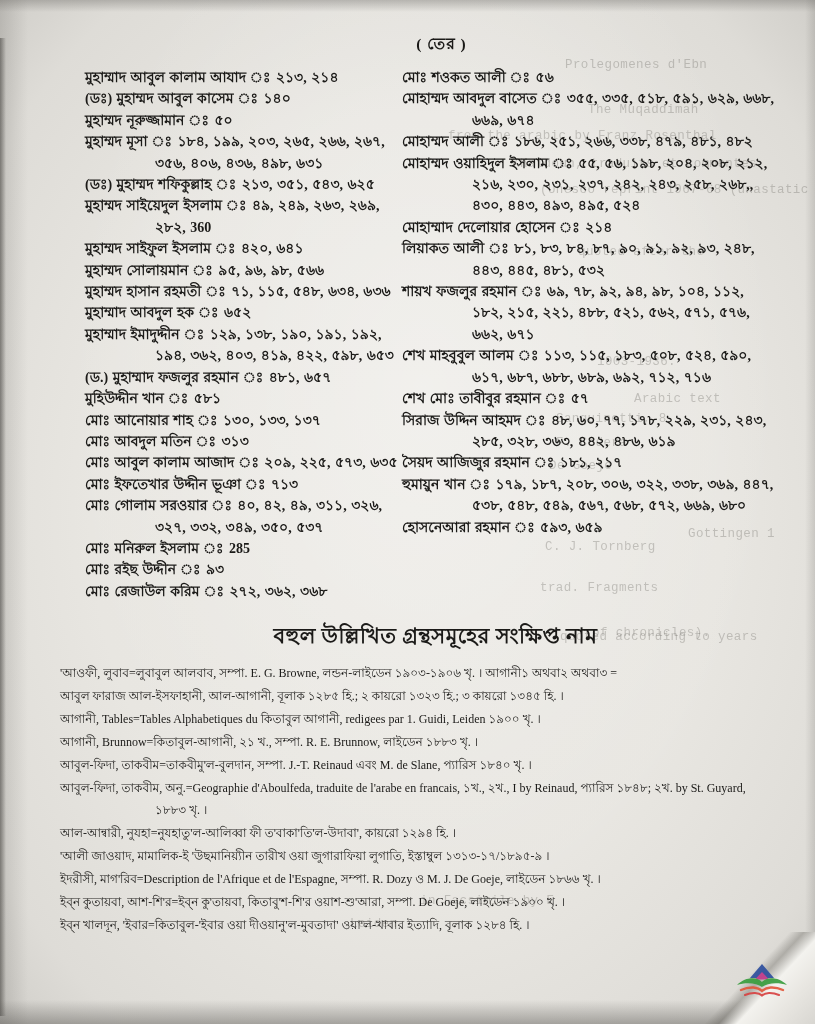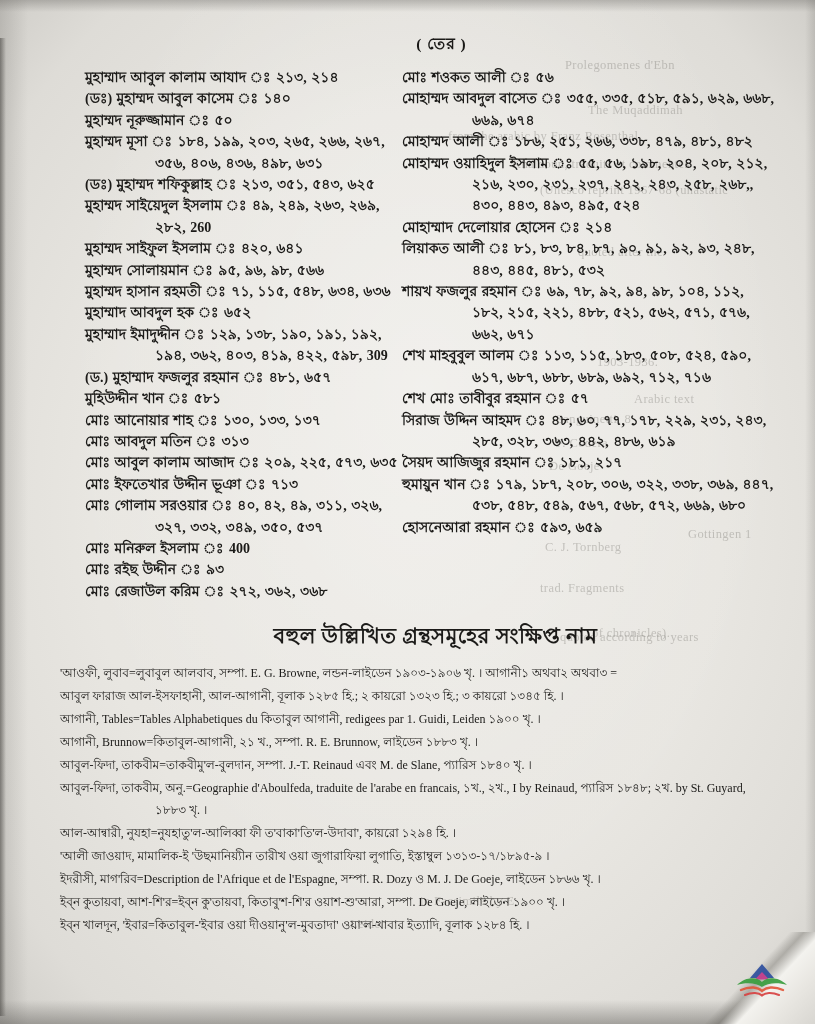--- a/index.html
+++ b/index.html
@@ -23,21 +23,21 @@
     background:linear-gradient(180deg, rgba(105,103,99,0.38), rgba(105,103,99,0)); }
   .edge-right { right:0; top:0; bottom:0; width:10px;
     background:linear-gradient(270deg, rgba(110,108,104,0.22), rgba(110,108,104,0)); }
   .edge-bottom { left:0; right:0; bottom:0; height:24px;
     background:linear-gradient(0deg, rgba(78,76,72,0.42), rgba(78,76,72,0)); }
   .corner-curl { position:absolute; right:0; bottom:0; width:120px; height:92px;
     background:linear-gradient(133deg, rgba(0,0,0,0) 46%, rgba(88,86,80,0.34) 53%,
       #f3f2ee 62%, #e8e6e1 78%, #d8d6d1 100%); }
 
   
-  .ghost-layer { position:absolute; inset:0; }
+  .ghost-layer { position:absolute; inset:0;font-family:Liberation Mono, monospace; }
   .ghost { position:absolute; white-space:nowrap; color:#706e68; opacity:0.34;
     font-size:12.5px; letter-spacing:0.4px; filter:blur(0.35px); }
 
   
   .page-number { position:absolute; top:32px; left:0; right:0; text-align:center;
     transform:translateX(34px); font-size:15.5px; font-weight:600; letter-spacing:1px; }
 
   
   .col { position:absolute; font-size:14px; line-height:21.4px; font-weight:600; }
   .col-left  { left:85px;  top:67px; width:322px; }
@@ -108,47 +108,47 @@
       <p class="entry">মুহাম্মাদ আবুল কালাম আযাদ ঃ ২১৩, ২১৪</p>
 
       <p class="entry">(ডঃ) মুহাম্মদ আবুল কাসেম ঃ ১৪০</p>
 
       <p class="entry">মুহাম্মদ নূরুজ্জামান ঃ ৫০</p>
 
       <p class="entry">মুহাম্মদ মূসা ঃ ১৮৪, ১৯৯, ২০৩, ২৬৫, ২৬৬, ২৬৭, ৩৫৬, ৪০৬, ৪৩৬, ৪৯৮, ৬৩১</p>
 
       <p class="entry">(ডঃ) মুহাম্মদ শফিকুল্লাহ ঃ ২১৩, ৩৫১, ৫৪৩, ৬২৫</p>
 
-      <p class="entry">মুহাম্মদ সাইয়েদুল ইসলাম ঃ ৪৯, ২৪৯, ২৬৩, ২৬৯, ২৮২, 260</p>
+      <p class="entry">মুহাম্মদ সাইয়েদুল ইসলাম ঃ ৪৯, ২৪৯, ২৬৩, ২৬৯, ২৮২, 360</p>
 
       <p class="entry">মুহাম্মদ সাইফুল ইসলাম ঃ ৪২০, ৬৪১</p>
 
       <p class="entry">মুহাম্মদ সোলায়মান ঃ ৯৫, ৯৬, ৯৮, ৫৬৬</p>
 
       <p class="entry">মুহাম্মদ হাসান রহমতী ঃ ৭১, ১১৫, ৫৪৮, ৬৩৪, ৬৩৬</p>
 
       <p class="entry">মুহাম্মাদ আবদুল হক ঃ ৬৫২</p>
 
-      <p class="entry">মুহাম্মাদ ইমাদুদ্দীন ঃ ১২৯, ১৩৮, ১৯০, ১৯১, ১৯২, ১৯৪, ৩৬২, ৪০৩, ৪১৯, ৪২২, ৫৯৮, 309</p>
+      <p class="entry">মুহাম্মাদ ইমাদুদ্দীন ঃ ১২৯, ১৩৮, ১৯০, ১৯১, ১৯২, ১৯৪, ৩৬২, ৪০৩, ৪১৯, ৪২২, ৫৯৮, ৬৫৩</p>
 
       <p class="entry">(ড.) মুহাম্মাদ ফজলুর রহমান ঃ ৪৮১, ৬৫৭</p>
 
       <p class="entry">মুহিউদ্দীন খান ঃ ৫৮১</p>
 
       <p class="entry">মোঃ আনোয়ার শাহ ঃ ১৩০, ১৩৩, ১৩৭</p>
 
       <p class="entry">মোঃ আবদুল মতিন ঃ ৩১৩</p>
 
       <p class="entry">মোঃ আবুল কালাম আজাদ ঃ ২০৯, ২২৫, ৫৭৩, ৬৩৫</p>
 
       <p class="entry">মোঃ ইফতেখার উদ্দীন ভূঞা ঃ ৭১৩</p>
 
       <p class="entry">মোঃ গোলাম সরওয়ার ঃ ৪০, ৪২, ৪৯, ৩১১, ৩২৬, ৩২৭, ৩৩২, ৩৪৯, ৩৫০, ৫৩৭</p>
 
-      <p class="entry">মোঃ মনিরুল ইসলাম ঃ 400</p>
+      <p class="entry">মোঃ মনিরুল ইসলাম ঃ 285</p>
 
       <p class="entry">মোঃ রইছ উদ্দীন ঃ ৯৩</p>
 
       <p class="entry">মোঃ রেজাউল করিম ঃ ২৭২, ৩৬২, ৩৬৮</p>
     </div>
 
   <div class="col col-right">
 
       <p class="entry">মোঃ শওকত আলী ঃ ৫৬</p>
 

